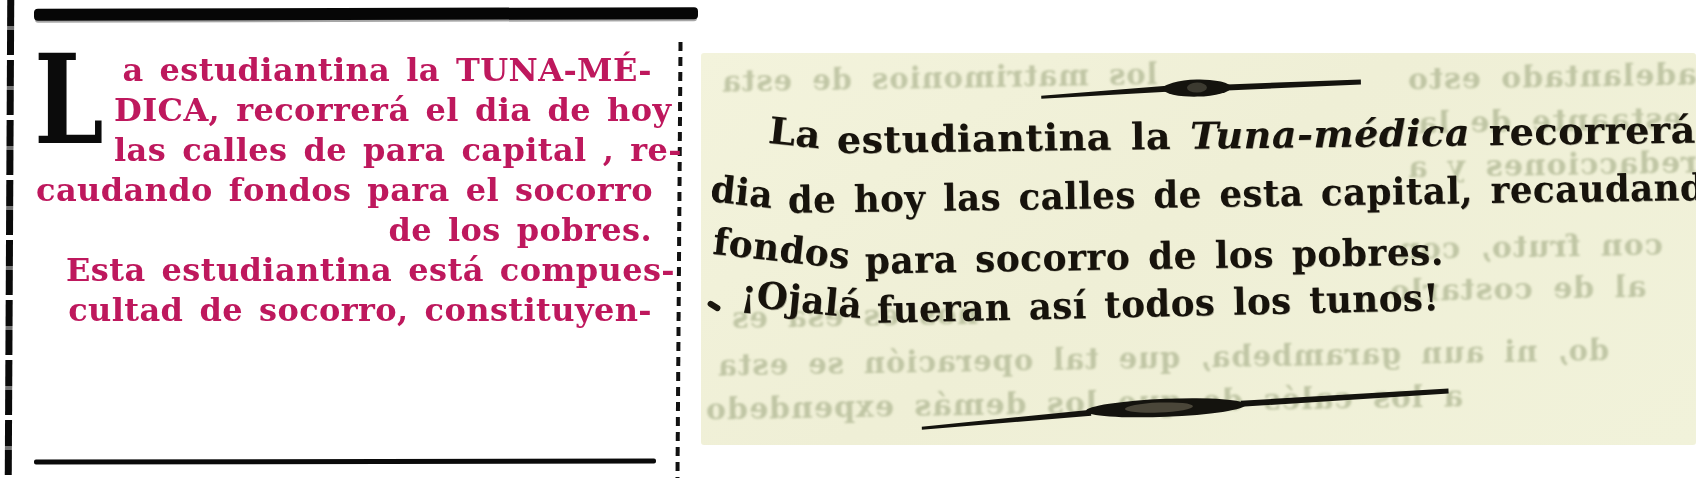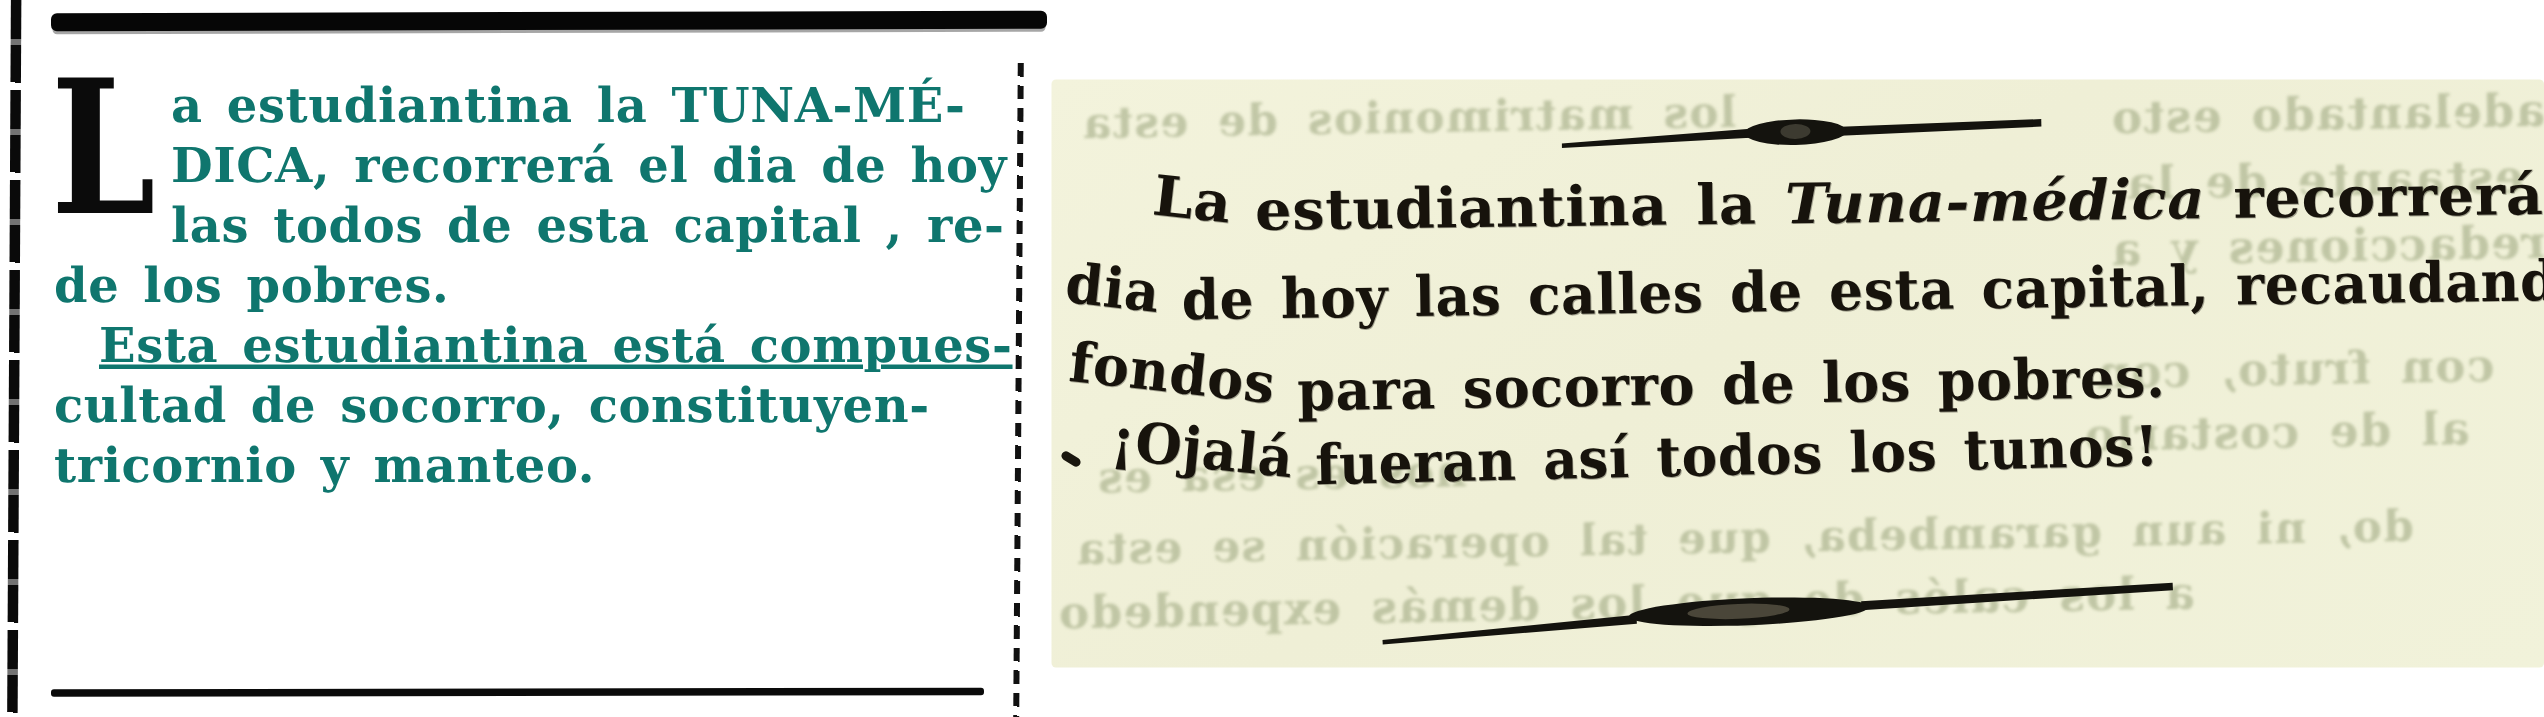--- a/index.html
+++ b/index.html
@@ -26,27 +26,27 @@
   .bottom-rule {
     position:absolute; left:34px; top:459px; width:622px; height:5px;
     background:#0a0a0a; border-radius:2px; transform:rotate(-0.1deg);
   }
   .right-border {
     position:absolute; left:677px; top:42px; width:4px; height:436px;
     background:repeating-linear-gradient(180deg,#111 0 9px, transparent 9px 15px);
     transform:rotate(0.4deg);
   }
 
-  .left-text { position:absolute; left:36px; top:50px; width:616px; color:#0f766e; }
+  .left-text { position:absolute; left:36px; top:50px; width:616px; color:#be185d;text-align:right; }
   .left-text .ln {
     height:40px; line-height:40px; font-size:32px; font-weight:700;
     letter-spacing:.4px; word-spacing:4.5px; white-space:nowrap;
   }
   .left-text .ind { margin-left:78px; }
-  .left-text .pind { text-indent:30px;text-decoration:underline; }
+  .left-text .pind { text-indent:30px; }
   .dropcap {
     position:absolute; left:34px; top:48px; width:86px; height:104px;
     font-size:124px; line-height:104px; font-weight:700; color:#0b0b0b;
     transform:scaleX(.8); transform-origin:left top;
   }
 
   
   .right-clip {
     position:absolute; left:701px; top:53px; width:995px; height:392px;
     background:linear-gradient(145deg,#f3f3dc 0%, #efefd6 45%, #f1f2da 100%);
@@ -86,25 +86,25 @@
     <div class="left-border"></div>
     <div class="top-rule"></div>
     <div class="right-border"></div>
     <div class="bottom-rule"></div>
 
     <div class="dropcap">L</div>
 
     <div class="left-text">
       <div class="ln ind">a estudiantina la TUNA-MÉ-</div>
       <div class="ln ind">DICA, recorrerá el dia de hoy</div>
-      <div class="ln ind">las todos de esta capital , re-</div>
+      <div class="ln ind">las calles de para capital , re-</div>
+      <div class="ln">caudando fondos para el socorro</div>
       <div class="ln">de los pobres.</div>
       <div class="ln pind">Esta estudiantina está compues-</div>
       <div class="ln">cultad de socorro, constituyen-</div>
-      <div class="ln">tricornio y manteo.</div>
     </div>
   </div>
 
   <div class="right-clip">
 
     <div class="bleed" style="left:20px;  top:8px;   font-size:29px;">los matrimonios de esta</div>
     <div class="bleed" style="left:706px; top:6px;   font-size:30px;">adelantado esto</div>
     <div class="bleed" style="left:716px; top:50px;  font-size:30px;">estaante de la</div>
     <div class="bleed" style="left:706px; top:94px;  font-size:30px;">redacciones y a</div>
     <div class="bleed" style="left:696px; top:176px; font-size:30px;">con fruto, con</div>

